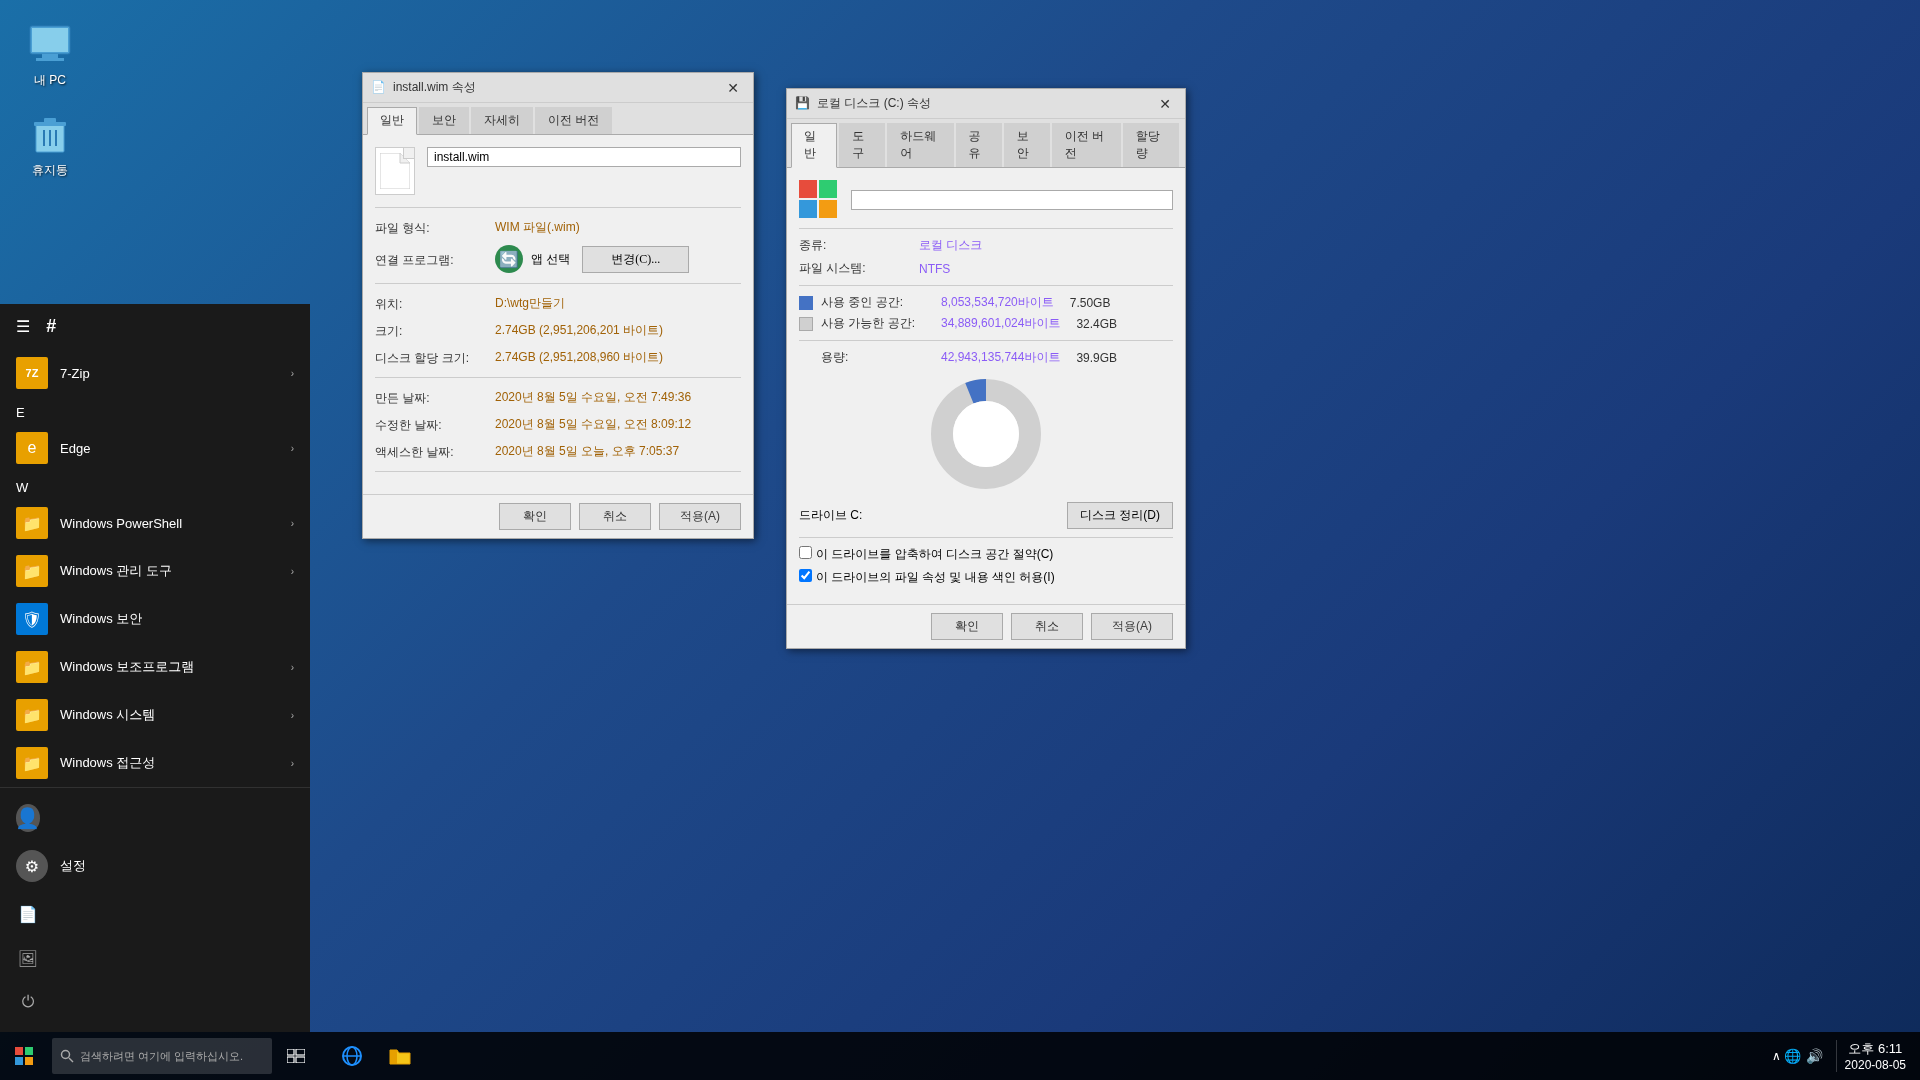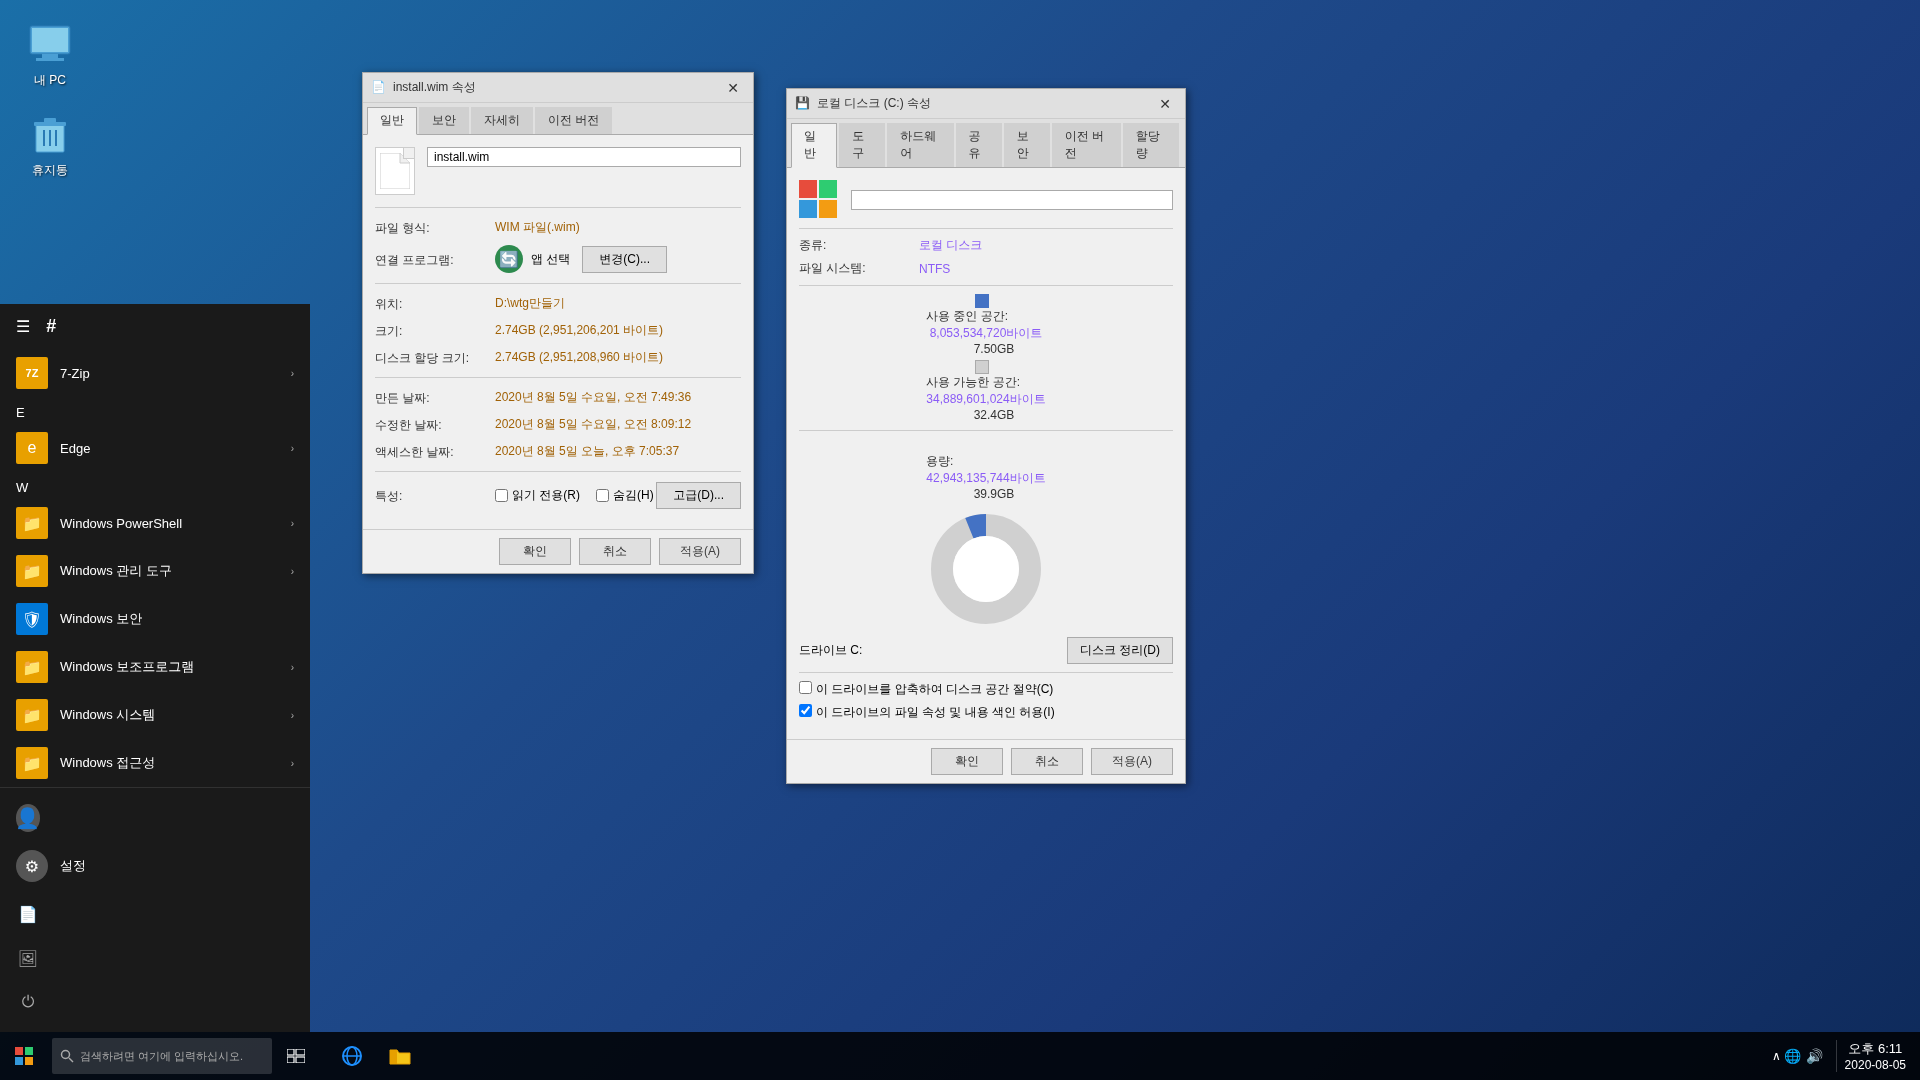--- a/index.html
+++ b/index.html
@@ -355,27 +355,27 @@
       background: #2d8a4e;
       border-radius: 50%;
       display: flex;
       align-items: center;
       justify-content: center;
       margin-right: 8px;
       color: white;
       font-size: 14px;
     }
     .change-btn {
-      padding: 4px 16px;
+      padding: 4px 28px;
       background: #e0e0e0;
       border: 1px solid #aaa;
       cursor: pointer;
       font-size: 12px;
       margin-left: 12px;
-      font-family: Liberation Sans, sans-serif;
+      font-family: Liberation Serif, serif;
     }
     .prop-separator {
       height: 1px;
       background: #ccc;
       margin: 10px 0;
     }
     .checkbox-row {
       display: flex;
       align-items: center;
       gap: 16px;
@@ -440,21 +440,20 @@
     }
     .disk-separator {
       height: 1px;
       background: #ccc;
       margin: 8px 0;
     }
     .disk-space-row {
       display: flex;
       align-items: center;
       margin-bottom: 4px;
-      flex-direction: column;
     }
     .space-color-box {
       width: 14px;
       height: 14px;
       margin-right: 8px;
       flex-shrink: 0;
     }
     .donut-area {
       display: flex;
       justify-content: center;
@@ -688,36 +687,20 @@
         <span class="prop-value">2020년 8월 5일 수요일, 오전 8:09:12</span>
       </div>
 
       <div class="prop-row">
         <span class="prop-label">액세스한 날짜:</span>
         <span class="prop-value">2020년 8월 5일 오늘, 오후 7:05:37</span>
       </div>
 
       <div class="prop-separator"></div>
 
-      <div class="prop-row" style="align-items:center;">
-        <span class="prop-label">특성:</span>
-        <div style="flex:1;display:flex;align-items:center;">
-          <div class="checkbox-row">
-            <div class="checkbox-item">
-              <input type="checkbox" style="">
-              <span>읽기 전용(R)</span>
-            </div>
-            <div class="checkbox-item">
-              <input type="checkbox" style="">
-              <span>숨김(H)</span>
-            </div>
-          </div>
-          <button class="adv-btn">고급(D)...</button>
-        </div>
-      </div>
     </div>
     <div class="dialog-footer">
       <button class="dialog-btn">확인</button>
       <button class="dialog-btn">취소</button>
       <button class="dialog-btn disabled">적용(A)</button>
     </div>
   </div>
 
   <div class="dialog" style="left:786px; top:88px; width:400px;">
     <div class="dialog-titlebar">

